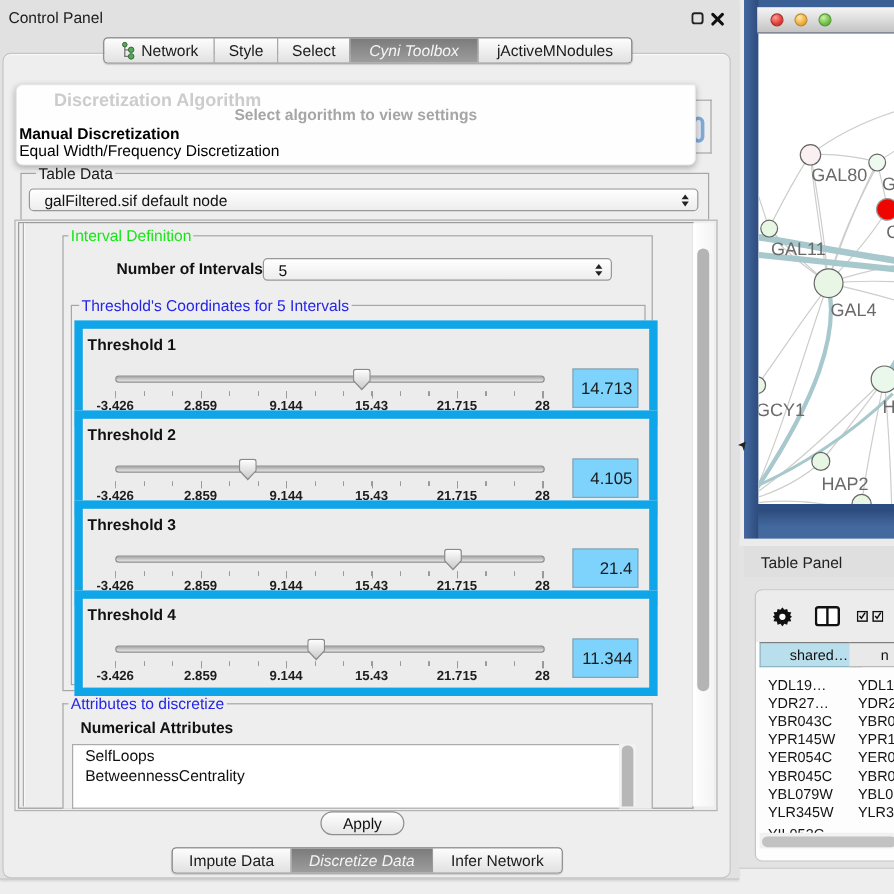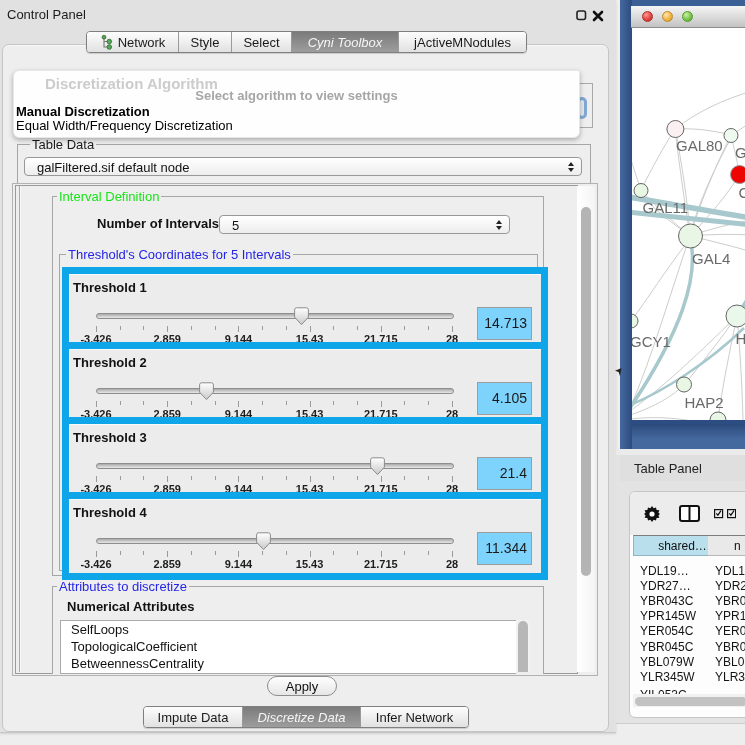--- a/index.html
+++ b/index.html
@@ -201,21 +201,20 @@
   </svg>
   <div class="vbox">11.344</div>
 </div>
 
 <div class="group" style="left:52px;top:586px;width:490px;height:87px;background:#eeeeee;border-bottom:none;">
   <div class="glabel" style="left:4px;top:-7px;color:#2525e8;">Attributes to discretize</div>
 </div>
 <div class="abs" style="left:57px;top:599px;font-size:13px;font-weight:bold;color:#111;margin-left:10px;">Numerical Attributes</div>
 <div id="alist" style="left:60px;top:620px;width:455px;height:52px;border:1px solid #aaa;border-right:none;">
   <div>SelfLoops</div>
-  <div>TopologicalCoefficient</div>
   <div>BetweennessCentrality</div>
 </div>
 <div class="abs" style="left:516px;top:620px;width:14px;height:52px;background:#f2f2f2;"></div>
 <div class="abs" style="left:518px;top:621px;width:10px;height:70px;background:#b7b7b7;border-radius:5px;clip-path:inset(0 0 19px 0);"></div>
 
 <div id="apply">Apply</div>
 
 <div class="tabbar" style="left:143px;top:706px;">
   <div class="tab" style="width:98px;">Impute Data</div>
   <div class="tab sel" style="width:117px;">Discretize Data</div>

